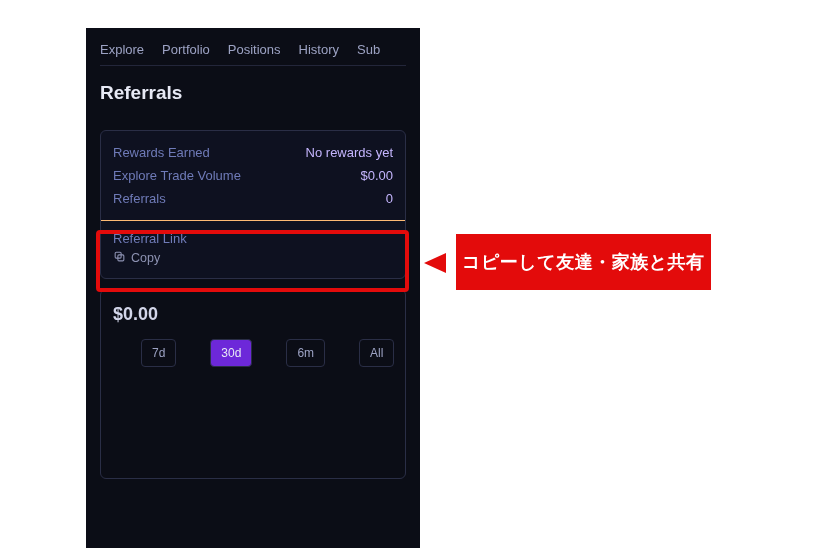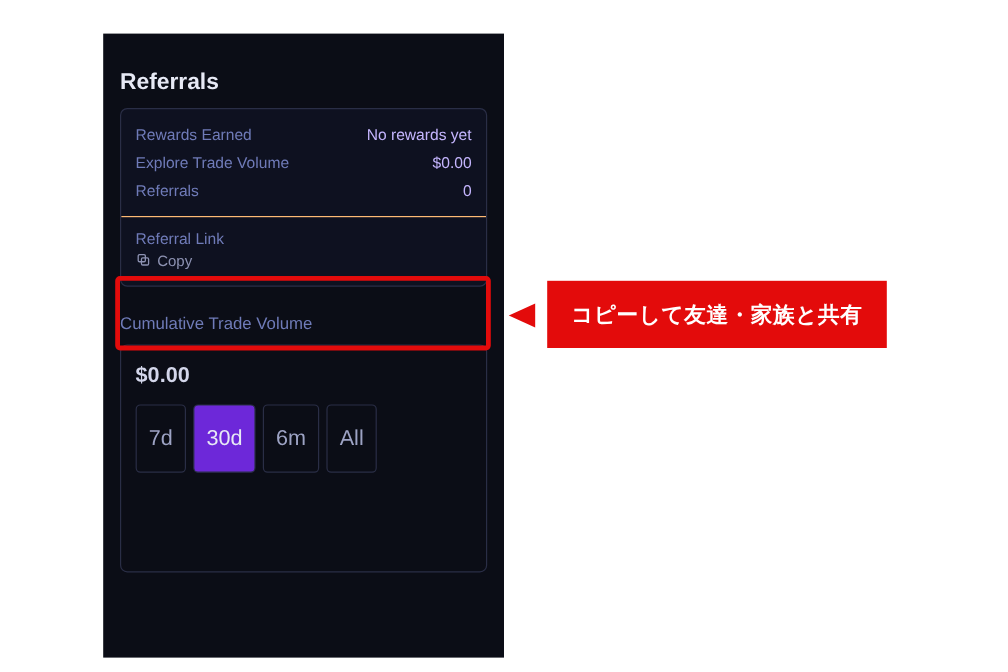--- a/index.html
+++ b/index.html
@@ -39,21 +39,21 @@
     font-weight: 600;
     color: #e7e9f5;
   }
   .subtitle {
     margin-top: 8px;
     font-size: 12.5px;
     line-height: 1.45;
     color: #8d92b2;
   }
   .card {
-    margin-top: 10px;
+    margin-top: 26px;
     border: 1px solid #2a2e46;
     border-radius: 6px;
     background: #0e1120;
     overflow: hidden;
   }
   .stats {
     padding: 10px 12px 10px 12px;
   }
   .stat-row {
     display: flex;
@@ -117,57 +117,65 @@
     font-size: 18px;
     font-weight: 600;
     color: #d3d6ea;
   }
   .range-row {
     display: flex;
     gap: 6px;
     margin-top: 14px;
   }
   .range-btn {
-    font-size: 18px;
+    font-size: 12px;
     color: #9da3c4;
-    padding: 17px 10px;
+    padding: 6px 10px;
     border: 1px solid #2a2e46;
     border-radius: 4px;
     cursor: pointer;
     background: transparent;
+    margin-left: 28px;
   }
   .range-btn.active {
     background: #6d28d9;
     color: #e7e9f5;
     border-color: #2a2e46;
   }
 
   .callout-arrow {
     position: absolute;
     width: 0; height: 0;
     border-top: 10px solid transparent;
     border-bottom: 10px solid transparent;
     border-right: 22px solid #e30b0b;
   }
   .callout-box {
     position: absolute;
     background: #e30b0b;
     color: #ffffff;
     font-weight: 700;
     font-size: 18px;
-    padding: 16px 20px;
+    padding: 16px 6px;
     letter-spacing: 0.5px;
     white-space: nowrap;
   }
 </style>
 </head>
 <body>
 
 <div class="app">
 
+  <div class="tabs">
+    <span class="tab">Explore</span>
+    <span class="tab">Portfolio</span>
+    <span class="tab">Positions</span>
+    <span class="tab">History</span>
+    <span class="tab">Sub</span>
+  </div>
 
   <div class="section-title">Referrals</div>
 
   <div class="card">
     <div class="stats">
       <div class="stat-row">
         <span class="stat-label">Rewards Earned</span>
         <span class="stat-value">No rewards yet</span>
       </div>
       <div class="stat-row">
@@ -189,21 +197,20 @@
                 <rect x="9" y="9" width="11" height="11" rx="2"></rect>
                 <rect x="4" y="4" width="11" height="11" rx="2"></rect>
               </svg>
           </span>
           <span>Copy</span>
         </span>
       </div>
     </div>
   </div>
 
-  <div class="cum-title">Cumulative Trade Volume</div>
 
   <div class="chart-card">
     <div class="chart-amount">$0.00</div>
     <div class="range-row">
       <span class="range-btn">7d</span>
       <span class="range-btn active">30d</span>
       <span class="range-btn">6m</span>
       <span class="range-btn">All</span>
     </div>
   </div>

